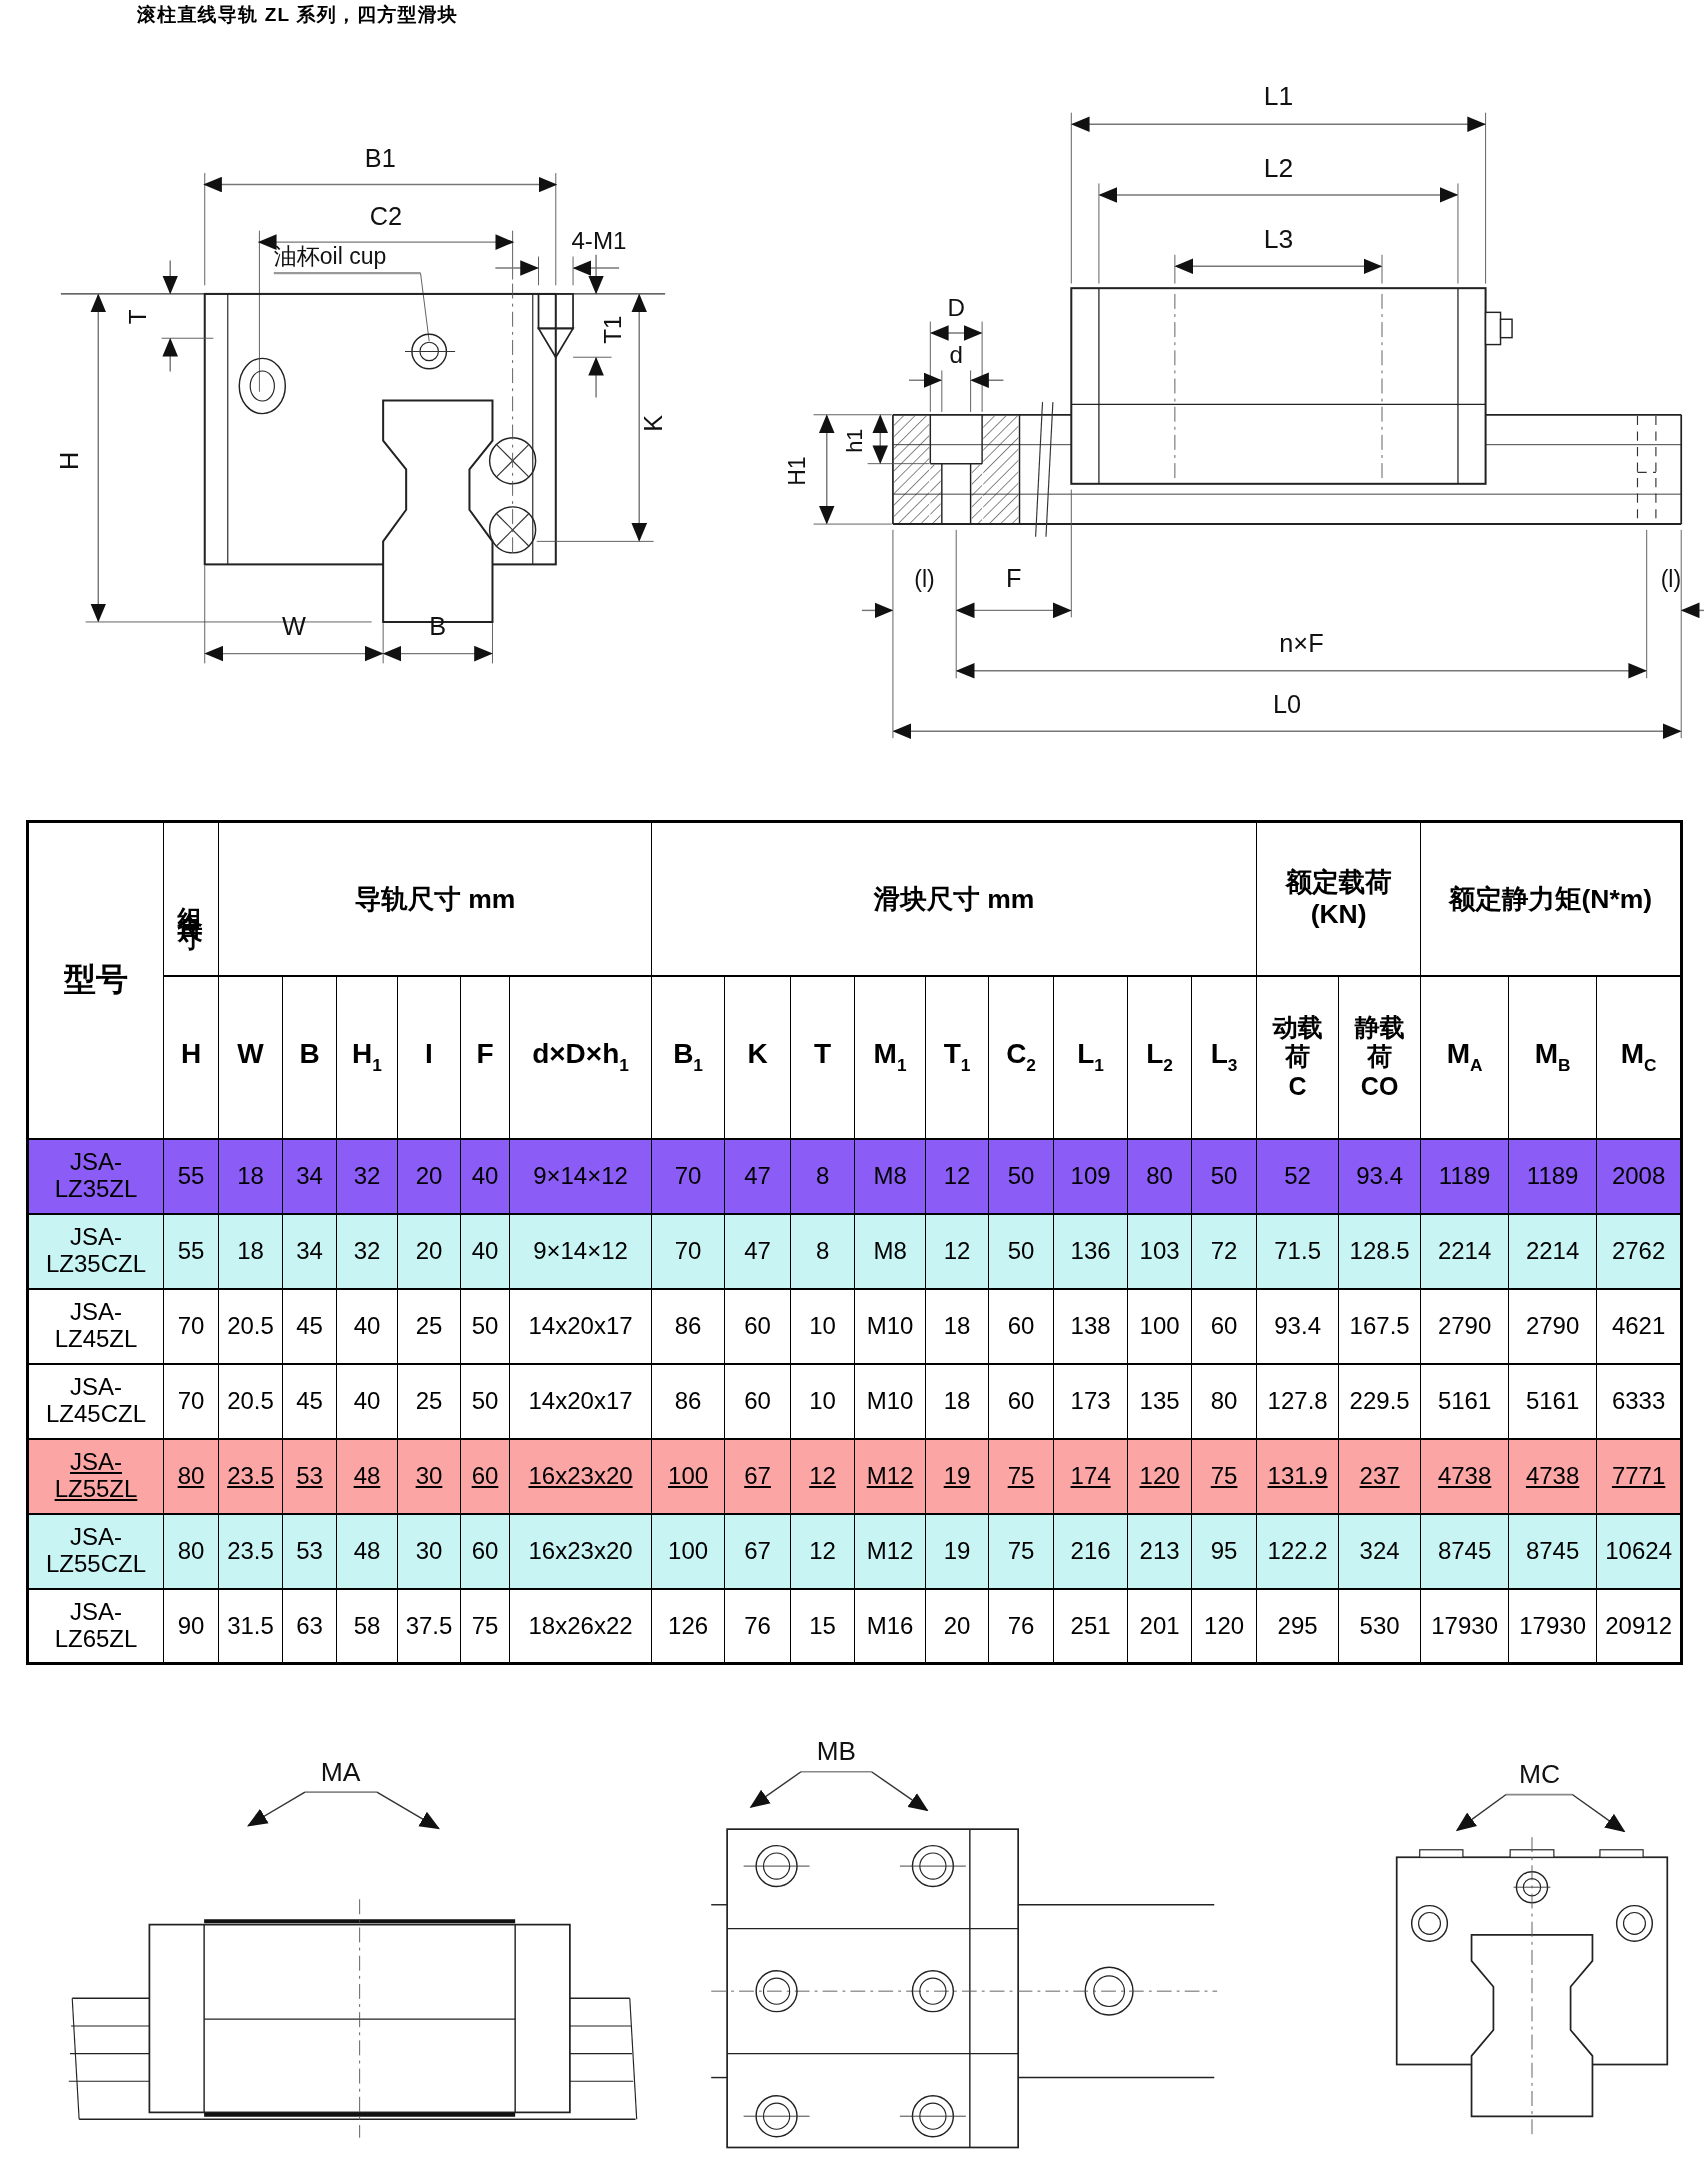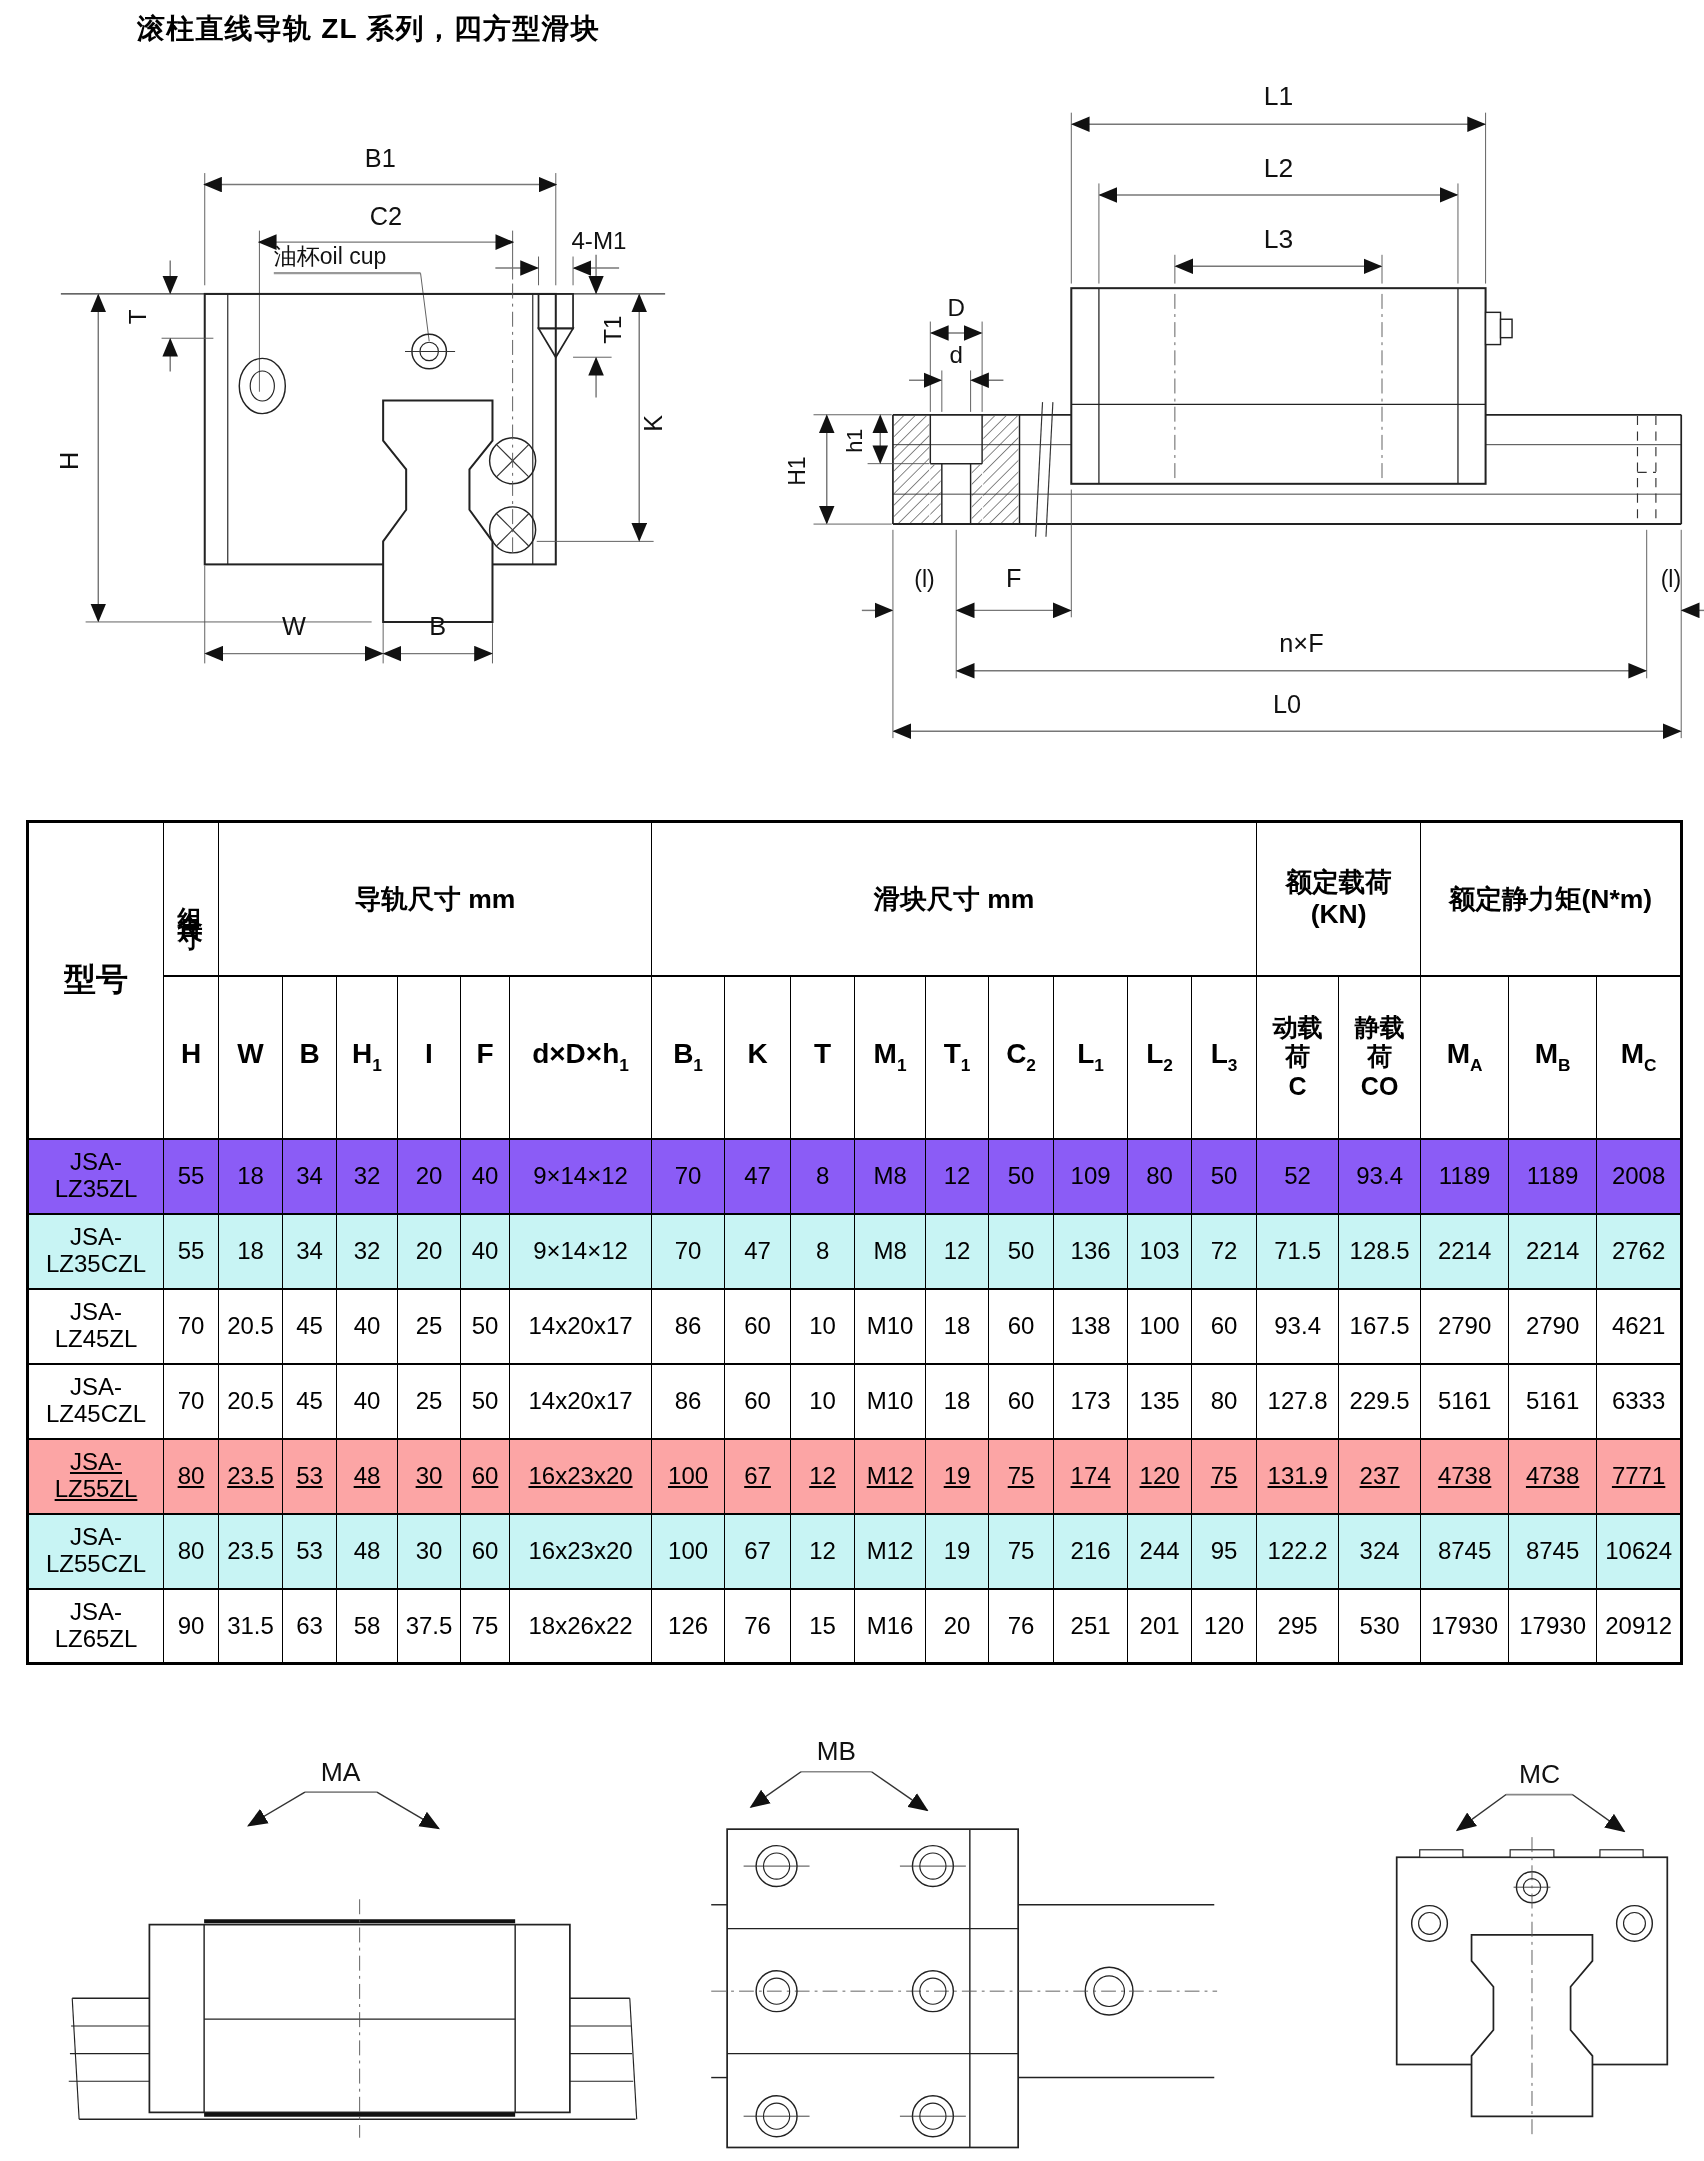--- a/index.html
+++ b/index.html
@@ -1,18 +1,18 @@
 <!DOCTYPE html>
 <html style="font-size:9.2px"><head>
 <meta charset="utf-8">
 <style>
   html,body{margin:0;padding:0;background:#fff;}
   .page{position:relative;width:1704px;height:2161px;background:#fff;
         font-family:"Liberation Sans", sans-serif;overflow:hidden;color:#000;}
-  .title{position:absolute;left:137px;top:10px;font-size:28px;font-weight:bold;
+  .title{position:absolute;left:137px;top:2px;font-size:19px;font-weight:bold;
          letter-spacing:1.2px;white-space:nowrap;}
   svg{position:absolute;overflow:visible;}
   svg text{font-family:"Liberation Sans", sans-serif;fill:#111;}
   .ol{stroke:#222;fill:none;}
   .thin{stroke:#333;fill:none;}
   .dimline{stroke:#777;stroke-width:2.5;fill:none;}
   .ext{stroke:#555;stroke-width:1.6;fill:none;}
   .cl{stroke-dasharray:26 9 5 9;}
   .dash{stroke-dasharray:16 11;}
 
@@ -431,21 +431,21 @@
           <td>30</td>
           <td>60</td>
           <td>16x23x20</td>
           <td>100</td>
           <td>67</td>
           <td>12</td>
           <td>M12</td>
           <td>19</td>
           <td>75</td>
           <td>216</td>
-          <td>244</td>
+          <td>213</td>
           <td>95</td>
           <td>122.2</td>
           <td>324</td>
           <td>8745</td>
           <td>8745</td>
           <td>10624</td>
         </tr>
         <tr>
           <td class="model">JSA-LZ65ZL</td>
           <td>90</td>

